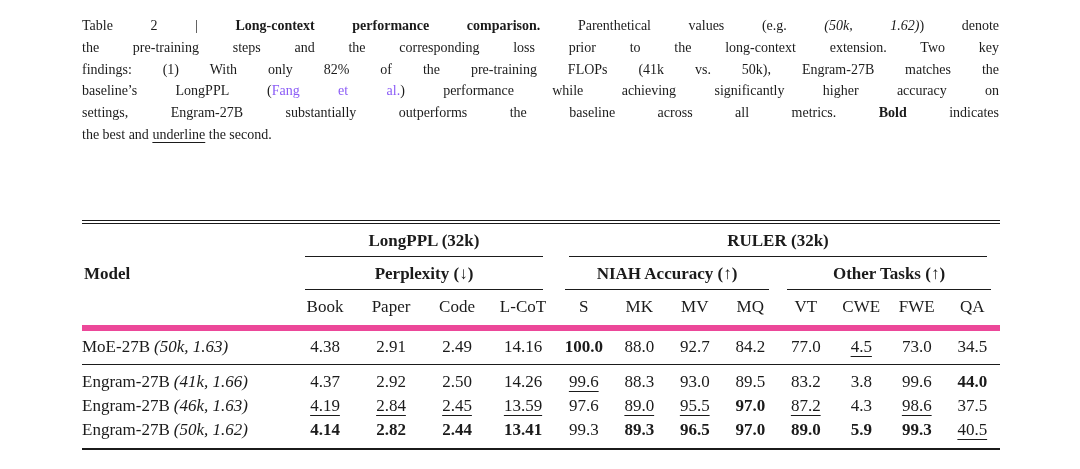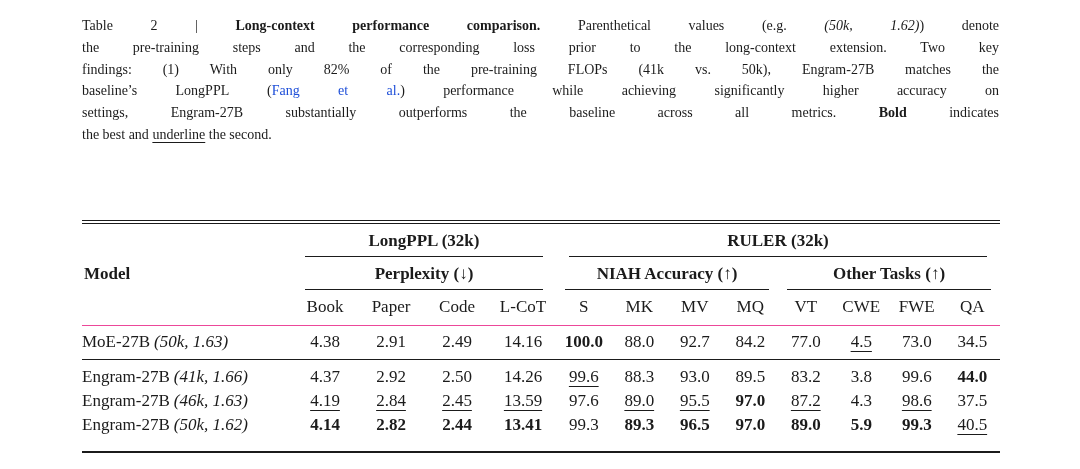--- a/index.html
+++ b/index.html
@@ -15,21 +15,21 @@
     width: 917px;
     margin: 15px 81px 0 82px;
     font-size: 14px;
     line-height: 21.8px;
   }
   .cap-line { text-align: justify; text-align-last: justify; }
   .cap-line.last { text-align-last: left; }
   .seg-bold { font-weight: bold; }
   .seg-italic { font-style: italic; }
   .seg-underline { text-decoration: underline; text-underline-offset: 3px; }
-  .link { color: #1d4ed8; cursor: pointer; text-decoration: none; }
+  .link { color: #8b5cf6; cursor: pointer; text-decoration: none; }
 
   
   .tablewrap { margin: 74px 0 0 82px; }
   table.results {
     border-collapse: collapse;
     table-layout: fixed;
     width: 918px;
     font-size: 17px;
     border-top: 4px double #1b1b1b;
     border-bottom: 2px solid #1b1b1b;
@@ -42,24 +42,24 @@
   }
   tr.r1 th.grp, tr.r2 th.sub { padding-top: 7px; }
   .cmid {
     margin: 0 13px; padding-bottom: 5px;
     border-bottom: 1px solid #1b1b1b;
     font-weight: bold;
   }
   .cmid.tight { margin: 0 9px; }
   tr.r1 .cmid { font-weight: bold; }
   tr.r3 th { padding: 7px 0 8px 0; }
-  tr.row-moe td { border-top: 1px solid #ec4899; border-bottom: 1px solid #1b1b1b; padding: 6px 0 7px 0; font-family: Liberation Serif, serif; }
+  tr.row-moe td { border-top: 6px solid #ec4899; border-bottom: 1px solid #1b1b1b; padding: 6px 0 7px 0; font-family: Liberation Serif, serif; }
   tr.row-eng td { padding: 2px 0 2px 0; }
   tr.row-eng.first td { padding-top: 7px; margin-left: 33px; }
-  tr.row-eng.last td { padding-bottom: 16px; }
+  tr.row-eng.last td { padding-bottom: 8px; }
   td.model-cell { text-align: left; padding-left: 2px; white-space: nowrap; }
   td.model-cell .it { font-style: italic; margin-left: 4px; }
   td span.bold { font-weight: bold; }
   td span.underline { text-decoration: underline; text-underline-offset: 3.5px; }
 </style>
 </head>
 <body>
 
 <div class="caption">
   <div class="cap-line">

